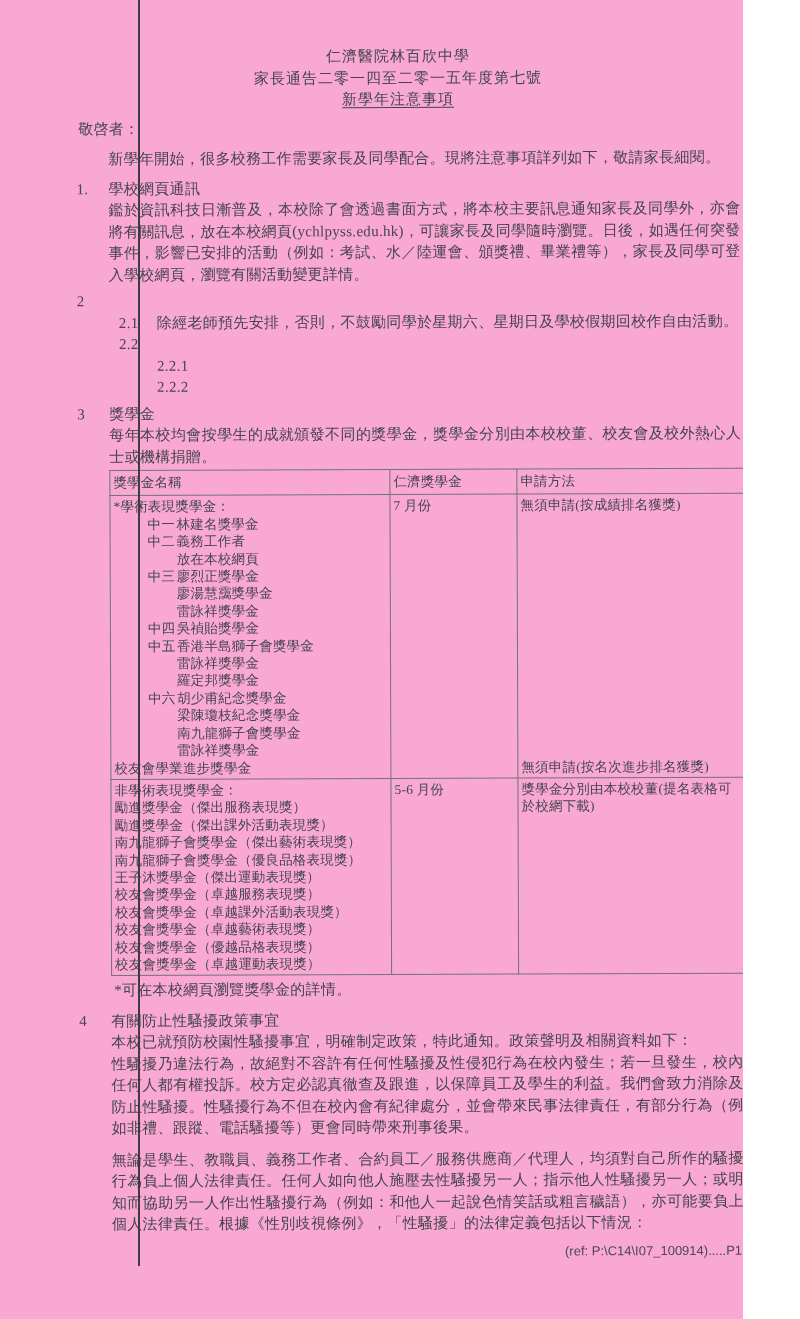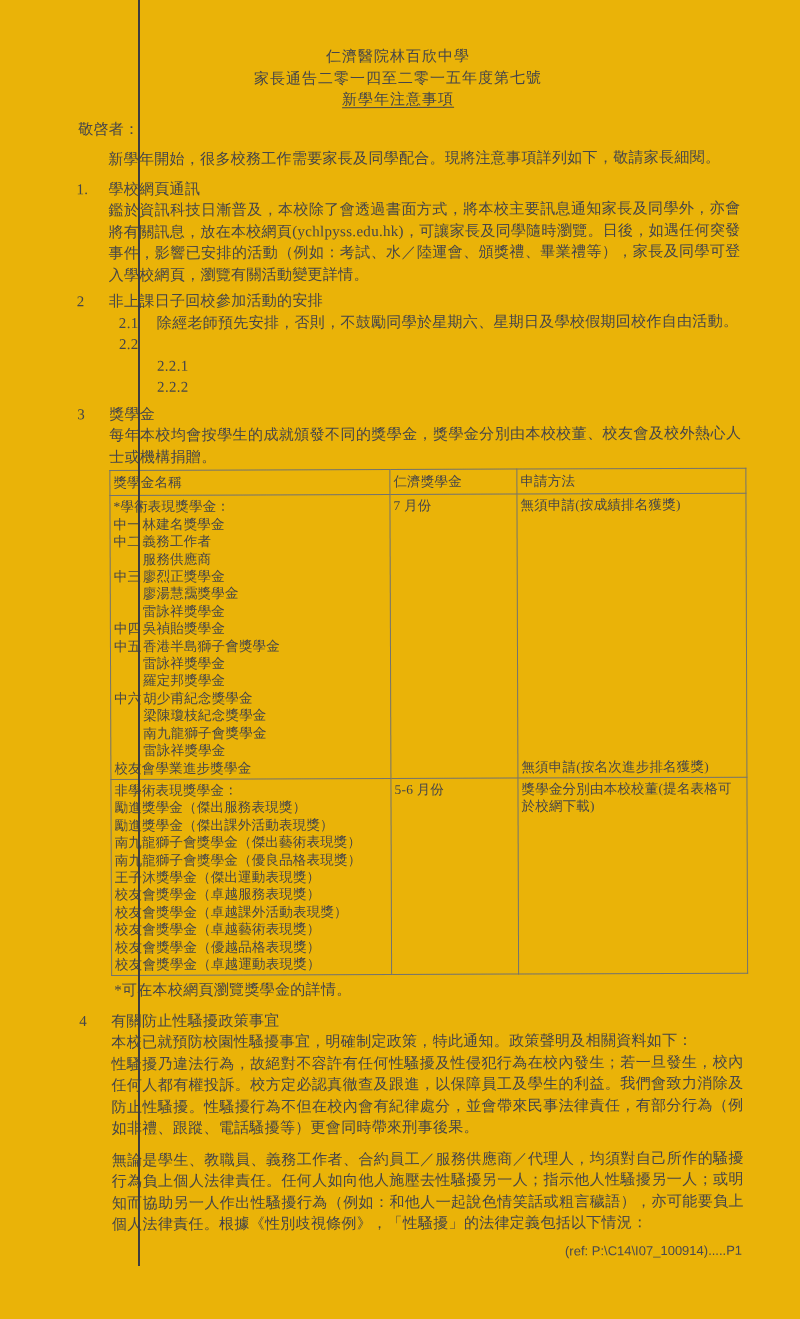--- a/index.html
+++ b/index.html
@@ -2,22 +2,22 @@
 <html><head>
 <meta charset="utf-8">
 <style>
   html,body { margin:0; padding:0; }
   body {
     width:800px; height:1319px;
     background:#ffffff;
     font-family:"Liberation Serif","DejaVu Serif",serif;
   }
   .page {
-    position:relative; width:800px; height:1319px;
-    background:#eab308; overflow:hidden;
+    position:relative; width:743px; height:1319px;
+    background:#f9a8d4; overflow:hidden;
     color:#45454a;
   }
   .scan-line {
     position:absolute; left:138px; top:0; width:2px; height:1266px;
     background:#3d3d40; z-index:5;
   }
   .doc {
     position:absolute; top:46px; left:0; width:800px;
     font-size:15px; line-height:21.5px; letter-spacing:0.3px;
     transform:rotate(-0.2deg);
@@ -46,21 +46,21 @@
     width:634px; table-layout:fixed;
     font-size:13.5px; line-height:17.4px; letter-spacing:0.2px;
   }
   .stable td, .stable th {
     border:1px solid #73736f; vertical-align:top;
     padding:2px 4px 2px 3px; font-weight:normal; text-align:left;
   }
   .col1 { width:272px; } .col2 { width:119px; } .col3 { width:221px; }
   .th-row th { padding-top:3px; padding-bottom:4px; }
   .sch-line { white-space:nowrap; overflow:hidden; }
-  .sch-form { display:inline-block; width:29px; }
+  .sch-form { display:inline-block; width:29px;margin-left:34px; }
   td.rel { position:relative;margin-left:6px; }
   .cell-bottom { position:absolute; bottom:2px; left:3px; white-space:nowrap; }
   .tbl-note { margin-left:35px; margin-top:4px; }
   .p-gap { margin-top:10px; }
   .footer-ref {
     margin:6px 60px 0 0; text-align:right;
     font-family:"Liberation Sans","DejaVu Sans",sans-serif;
     font-size:13px; color:#4a4a50; letter-spacing:0;
   }
 </style>
@@ -85,21 +85,20 @@
       <div class="sec-head">
         <span class="sec-num">1.</span>
         <span>學校網頁通訊</span>
       </div>
       <div class="sec-body just">鑑於資訊科技日漸普及，本校除了會透過書面方式，將本校主要訊息通知家長及同學外，亦會將有關訊息，放在本校網頁(ychlpyss.edu.hk)，可讓家長及同學隨時瀏覽。日後，如遇任何突發事件，影響已安排的活動（例如：考試、水／陸運會、頒獎禮、畢業禮等），家長及同學可登入學校網頁，瀏覽有關活動變更詳情。</div>
     </div>
 
     <div class="sec sec2">
       <div class="sec-head">
         <span class="sec-num">2</span>
-        <span>非上課日子回校參加活動的安排</span>
       </div>
       <div class="sub">
         <span class="sub-num">2.1</span>
         <span>除經老師預先安排，否則，不鼓勵同學於星期六、星期日及學校假期回校作自由活動。</span>
       </div>
       <div class="sub">
         <span class="sub-num">2.2</span>
       </div>
       <div class="subsub">
         <span class="subsub-num">2.2.1</span>
@@ -121,21 +120,21 @@
             <tr class="th-row">
           <th class="col1">獎學金名稱</th>
           <th class="col2">仁濟獎學金</th>
           <th class="col3">申請方法</th>
         </tr>
         <tr>
           <td class="col1">
             <div class="sch-line">*學術表現獎學金：</div>
             <div class="sch-line"><span class="sch-form">中一</span><span>林建名獎學金</span></div>
             <div class="sch-line"><span class="sch-form">中二</span><span>義務工作者</span></div>
-            <div class="sch-line"><span class="sch-form"></span><span>服務供應商</span></div>
+            <div class="sch-line"><span class="sch-form"></span><span>放在本校網頁</span></div>
             <div class="sch-line"><span class="sch-form">中三</span><span>廖烈正獎學金</span></div>
             <div class="sch-line"><span class="sch-form"></span><span>廖湯慧靄獎學金</span></div>
             <div class="sch-line"><span class="sch-form"></span><span>雷詠祥獎學金</span></div>
             <div class="sch-line"><span class="sch-form">中四</span><span>吳禎貽獎學金</span></div>
             <div class="sch-line"><span class="sch-form">中五</span><span>香港半島獅子會獎學金</span></div>
             <div class="sch-line"><span class="sch-form"></span><span>雷詠祥獎學金</span></div>
             <div class="sch-line"><span class="sch-form"></span><span>羅定邦獎學金</span></div>
             <div class="sch-line"><span class="sch-form">中六</span><span>胡少甫紀念獎學金</span></div>
             <div class="sch-line"><span class="sch-form"></span><span>梁陳瓊枝紀念獎學金</span></div>
             <div class="sch-line"><span class="sch-form"></span><span>南九龍獅子會獎學金</span></div>

